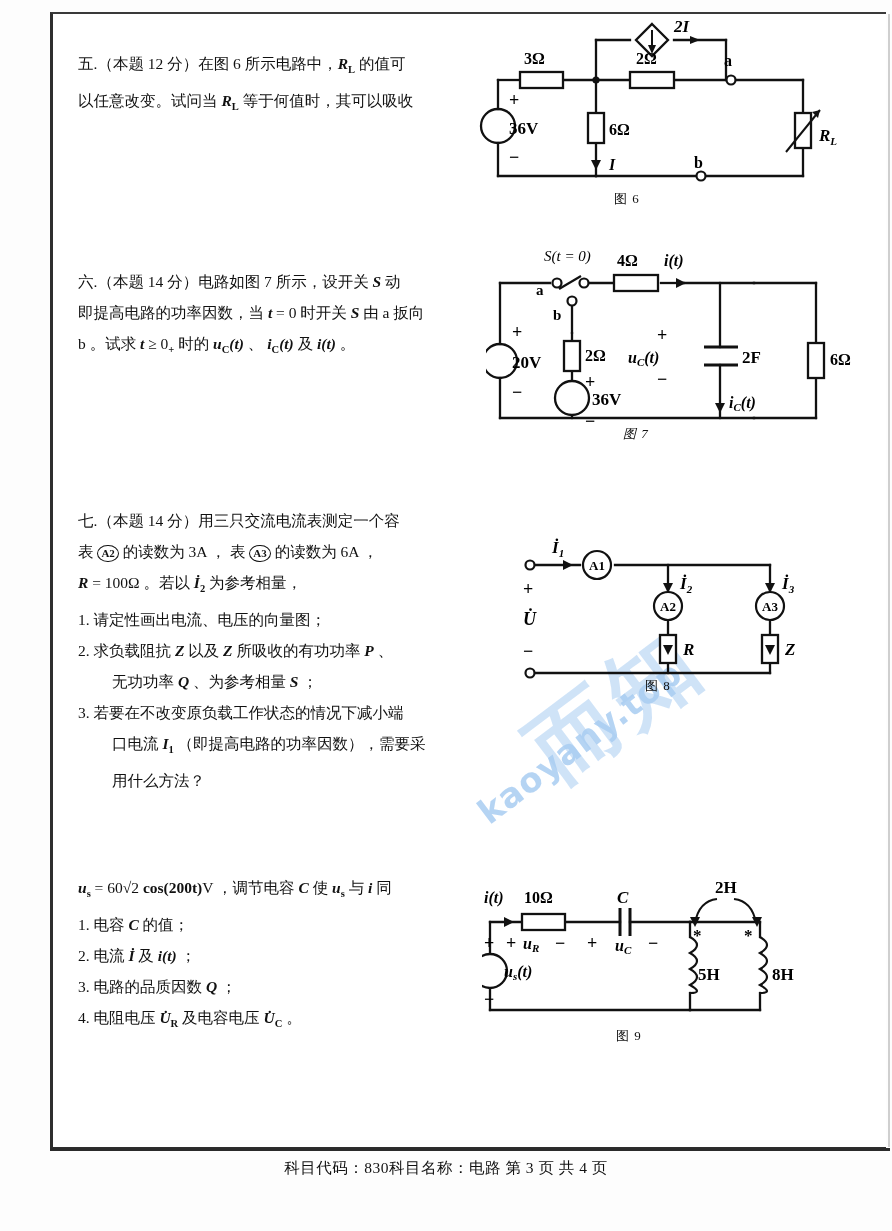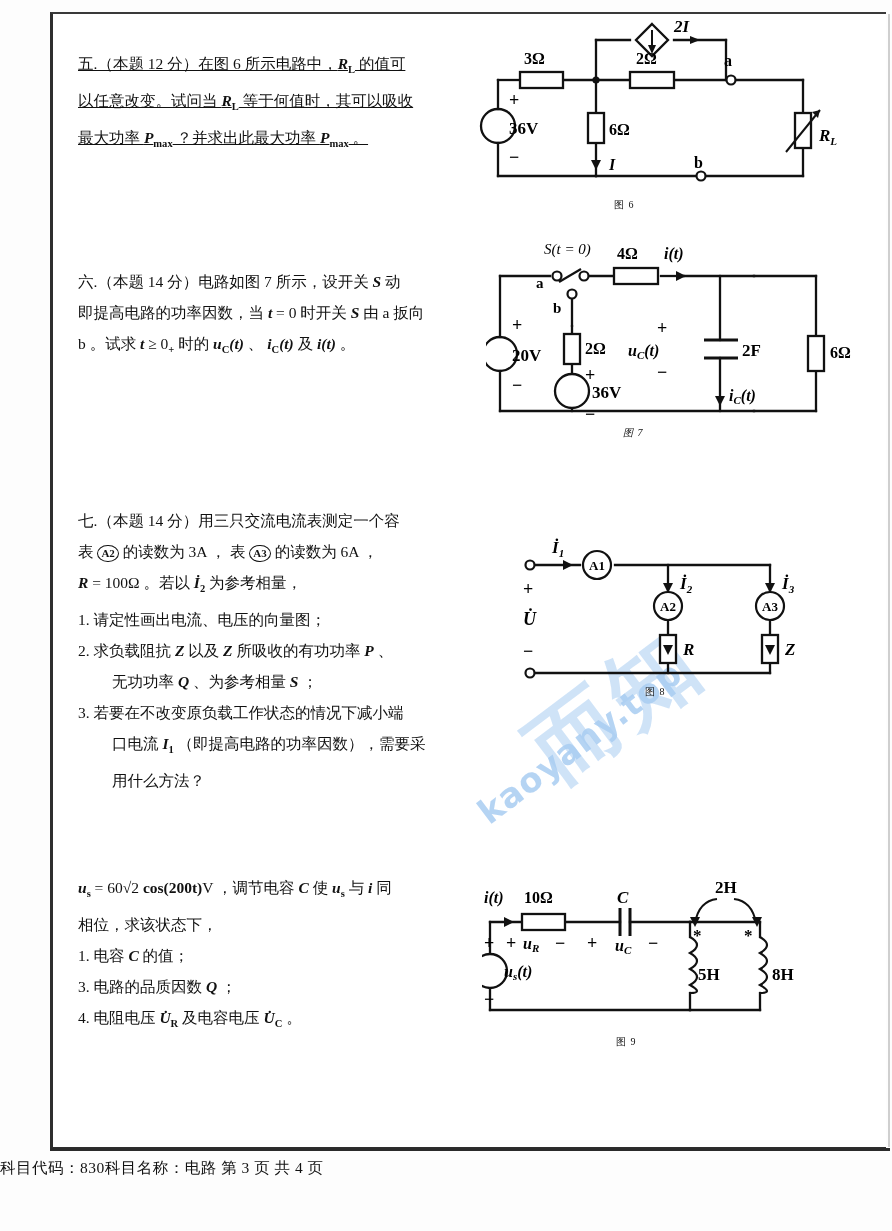--- a/index.html
+++ b/index.html
@@ -87,30 +87,30 @@
 
   b.it { font-style: italic; font-weight: bold; }
   sub { font-size: .68em; font-style: normal; font-weight: bold; }
 
   
   .fig {
     position: absolute;
   }
   .cap {
     position: absolute;
-    font-size: 10px;
+    font-size: 13px;
     letter-spacing: 1px;
-    margin-top: 8px;
   }
 
   
   #footer {
     position: absolute;
     left: 0; right: 0;
     top: 1158px;
+    text-align: center;
     font-size: 15.5px;
     letter-spacing: .5px;
   }
   #footer-rule {
     position: absolute;
     left: 50px;
     top: 1148px;
     width: 840px;
     height: 3px;
     background: #2b2b2b;
@@ -121,29 +121,26 @@
 </head>
 <body>
 
 <div id="page">
 
   <div id="scan-frame"></div>
 
   <div class="wm wm-cjk">而知</div>
   <div class="wm wm-latin">kaoyany.top</div>
 
-  <div class="qcol" style="top:48px;text-decoration:underline;">
+  <div class="qcol" style="top:48px;">
     <p>
       <span>五.（本题 12 分）在图 6 所示电路中，</span><b class="it"><span>R</span><sub>L</sub></b><span> 的值可</span>
     </p>
     <p>
       <span>以任意改变。试问当 </span><b class="it"><span>R</span><sub>L</sub></b><span> 等于何值时，其可以吸收</span>
-    </p>
-    <p>
-      <span>最大功率 </span><b class="it"><span>P</span><sub>max</sub></b><span> ？并求出此最大功率 </span><b class="it"><span>P</span><sub>max</sub></b><span> 。</span>
     </p>
   </div>
 
   <div class="fig" style="left:478px; top:18px;">
     <svg width="390" height="175" viewBox="0 0 390 175">
       <g stroke="#111" stroke-width="2.3" fill="none" stroke-linecap="square">
 
         <circle cx="20" cy="108" r="17" stroke-width="2.3"></circle>
 
         <line x1="20" y1="91" x2="20" y2="62"></line>
@@ -218,21 +215,21 @@
       <span>六.（本题 14 分）电路如图 7 所示，设开关 </span><b class="it"><span>S</span></b><span> 动</span>
     </p>
     <p>
       <span>即提高电路的功率因数，当 </span><b class="it"><span>t</span></b><span> = 0 时开关 </span><b class="it"><span>S</span></b><span> 由 a 扳向</span>
     </p>
     <p>
       <span>b 。试求 </span><b class="it"><span>t</span></b><span> ≥ 0</span><sub>+</sub><span> 时的 </span><b class="it"><span>u</span><sub>C</sub><span>(t)</span></b><span> 、 </span><b class="it"><span>i</span><sub>C</sub><span>(t)</span></b><span> 及 </span><b class="it"><span>i(t)</span></b><span> 。</span>
     </p>
   </div>
 
-  <div class="fig" style="left:486px; top:236px;">
+  <div class="fig" style="left:486px; top:243px;">
     <svg width="390" height="180" viewBox="0 0 390 180">
       <g stroke="#111" stroke-width="2.3" fill="none" stroke-linecap="square">
 
         <circle cx="14" cy="118" r="17"></circle>
         <line x1="14" y1="101" x2="14" y2="40"></line>
         <line x1="14" y1="40" x2="64" y2="40"></line>
         <line x1="14" y1="135" x2="14" y2="175"></line>
         <line x1="14" y1="175" x2="268" y2="175"></line>
 
         <line x1="98" y1="40" x2="128" y2="40"></line>
@@ -371,23 +368,25 @@
       <text x="193" y="130" font-size="17" font-weight="bold" font-style="italic">R</text>
       <text x="295" y="130" font-size="17" font-weight="bold" font-style="italic">Z</text>
     </svg>
     <div class="cap" style="left:155px; top:152px;">图 8</div>
   </div>
 
   <div class="qcol" style="top:872px;">
     <p>
       <b class="it"><span>u</span><sub>s</sub></b><span> = 60</span><span>√2</span><b> cos(200t)</b><span>V</span><span> ，调节电容 </span><b class="it">C</b><span> 使 </span><b class="it"><span>u</span><sub>s</sub></b><span> 与 </span><b class="it">i</b><span> 同</span>
     </p>
-    <p>相位，求该状态下，</p>
     <p class="sub">
       <span>1.</span> <span>电容 </span><b class="it">C</b><span> 的值；</span>
+    </p>
+    <p class="sub">
+      <span>2.</span> <span>电流 </span><b class="it">İ</b><span> 及 </span><b class="it">i(t)</b><span> ；</span>
     </p>
     <p class="sub">
       <span>3.</span> <span>电路的品质因数 </span><b class="it">Q</b><span> ；</span>
     </p>
     <p class="sub">
       <span>4.</span> <span>电阻电压 </span><b class="it"><span>U̇</span><sub>R</sub></b><span> 及电容电压 </span><b class="it"><span>U̇</span><sub>C</sub></b><span> 。</span>
     </p>
   </div>
 
   <div class="fig" style="left:482px; top:875px;">

